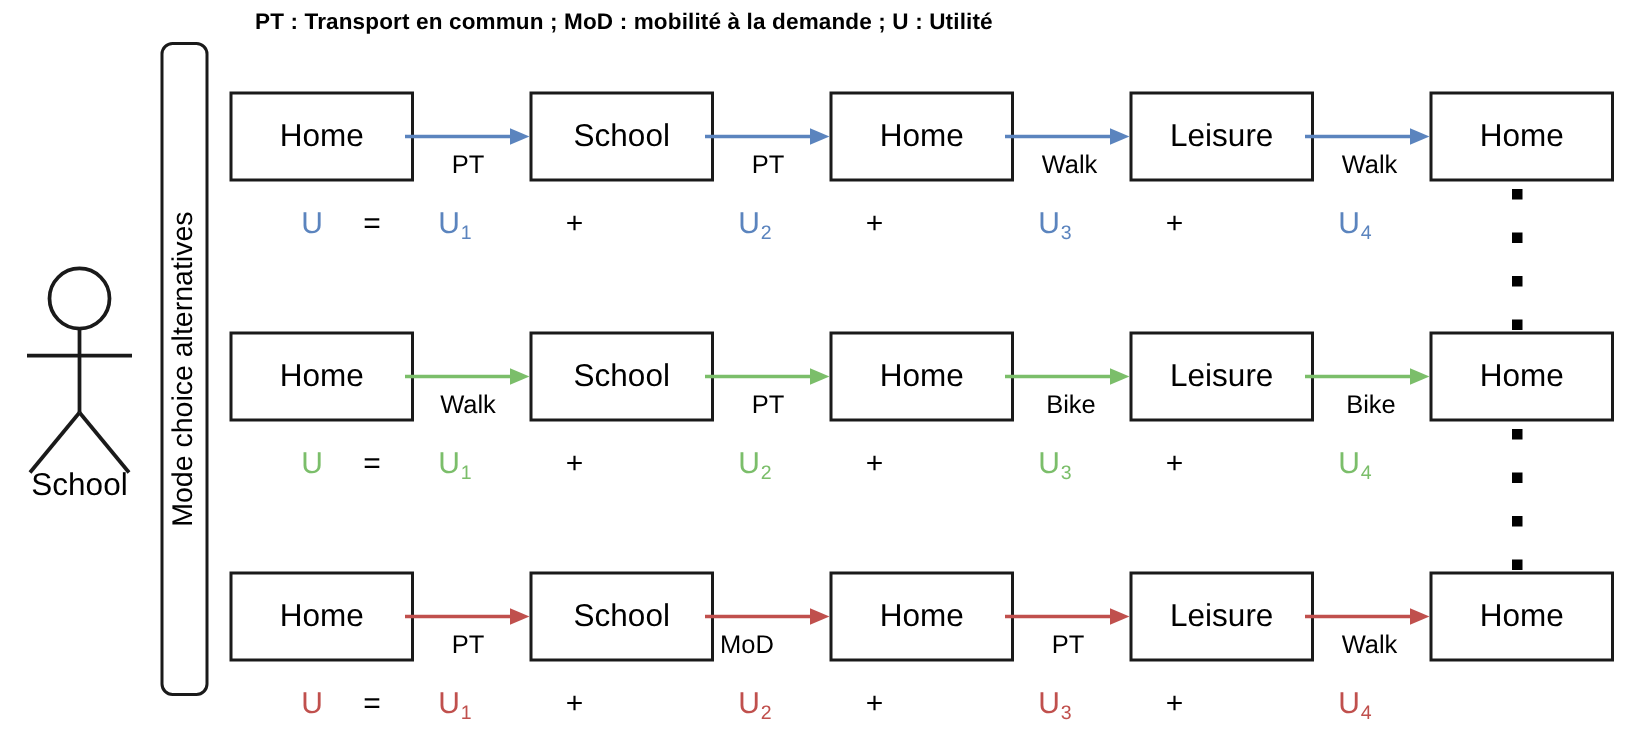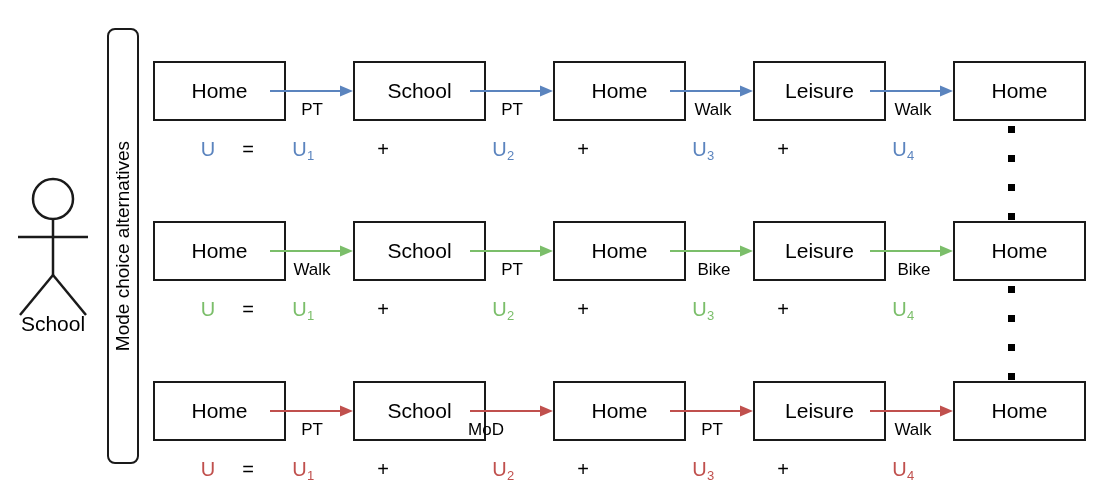--- a/index.html
+++ b/index.html
@@ -73,21 +73,21 @@
     writing-mode: vertical-rl;
     transform: rotate(180deg);
     font-size: 19px;
     color: #000000;
     white-space: nowrap;
   }
 
   
   .box {
     position: absolute;
-    width: 133px;
+    width: 123px;
     height: 60px;
     border: 2px solid #1a1a1a;
     background: #ffffff;
     box-sizing: border-box;
     display: flex;
     align-items: center;
     justify-content: center;
     font-size: 21px;
     color: #000000;
   }
@@ -136,20 +136,21 @@
     background: #000000;
     margin-bottom: 22px;
   }
   .dots i:last-child { margin-bottom: 0; }
 </style>
 </head>
 <body>
 
 <div id="canvas">
 
+  <div class="legend">PT : Transport en commun ; MoD : mobilité à la demande ; U : Utilité</div>
 
   <div class="agent-wrap">
     <svg width="90" height="175" viewBox="0 0 90 175">
       <circle cx="45" cy="24" r="20" fill="#ffffff" stroke="#1a1a1a" stroke-width="2.5"></circle>
       <line x1="45" y1="44" x2="45" y2="100" stroke="#1a1a1a" stroke-width="2.5"></line>
       <line x1="10" y1="62" x2="80" y2="62" stroke="#1a1a1a" stroke-width="2.5"></line>
       <line x1="45" y1="100" x2="12" y2="140" stroke="#1a1a1a" stroke-width="2.5"></line>
       <line x1="45" y1="100" x2="78" y2="140" stroke="#1a1a1a" stroke-width="2.5"></line>
     </svg>
   </div>
@@ -277,21 +278,21 @@
       </svg>
   </div>
   <div class="arrow" style="left:870px; top:405px;">
     <svg width="83" height="12" viewBox="0 0 83 12">
         <line x1="0" y1="6" x2="70" y2="6" stroke="#C0504D" stroke-width="2.2"></line>
         <polygon points="70,0.5 83,6 70,11.5" fill="#C0504D"></polygon>
       </svg>
   </div>
 
   <div class="mode-label" style="left:282px; top:420px; width:60px;">PT</div>
-  <div class="mode-label" style="left:452px; top:420px; width:68px;">MoD</div>
+  <div class="mode-label" style="left:464px; top:420px; width:68px;">MoD</div>
   <div class="mode-label" style="left:682px; top:420px; width:60px;">PT</div>
   <div class="mode-label" style="left:882px; top:420px; width:62px;">Walk</div>
 
   <div class="util" style="left:178px; top:458px; width:60px; color:#C0504D;">U</div>
   <div class="util op" style="left:228px; top:458px; width:40px;">=</div>
   <div class="util" style="left:273px; top:458px; width:60px; color:#C0504D;">U<sub>1</sub></div>
   <div class="util op" style="left:363px; top:458px; width:40px;">+</div>
   <div class="util" style="left:473px; top:458px; width:60px; color:#C0504D;">U<sub>2</sub></div>
   <div class="util op" style="left:563px; top:458px; width:40px;">+</div>
   <div class="util" style="left:673px; top:458px; width:60px; color:#C0504D;">U<sub>3</sub></div>

